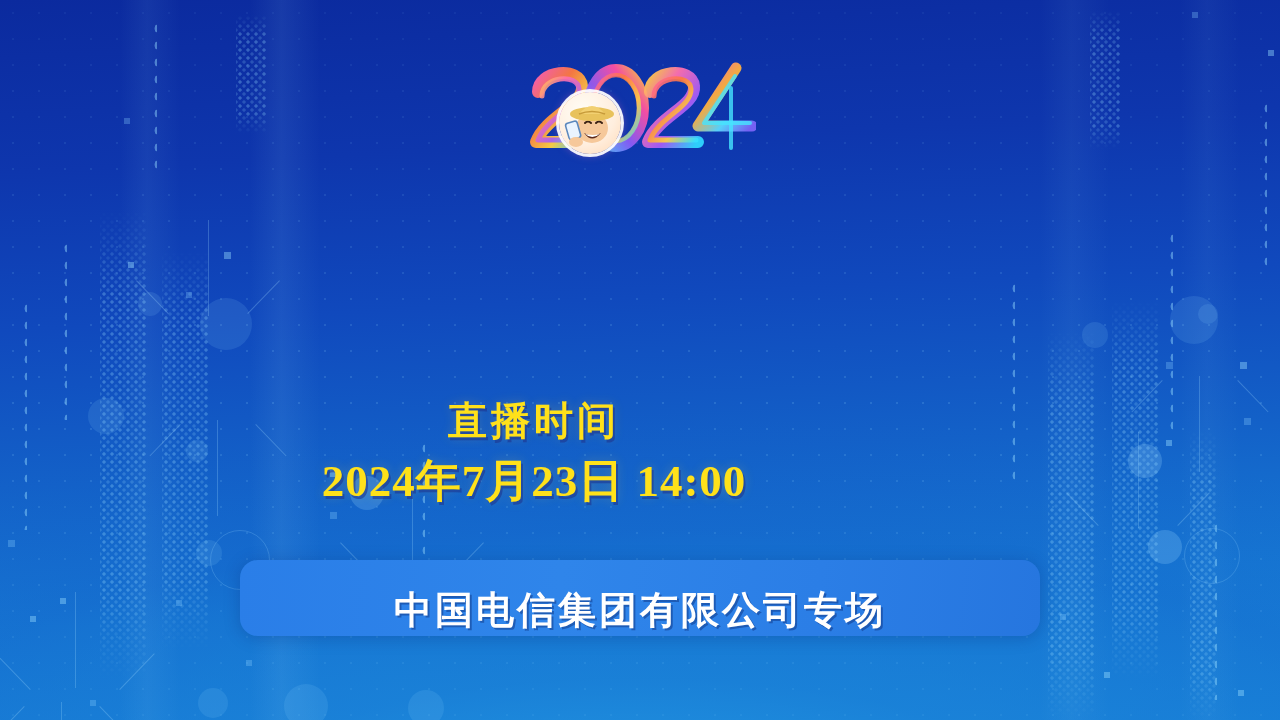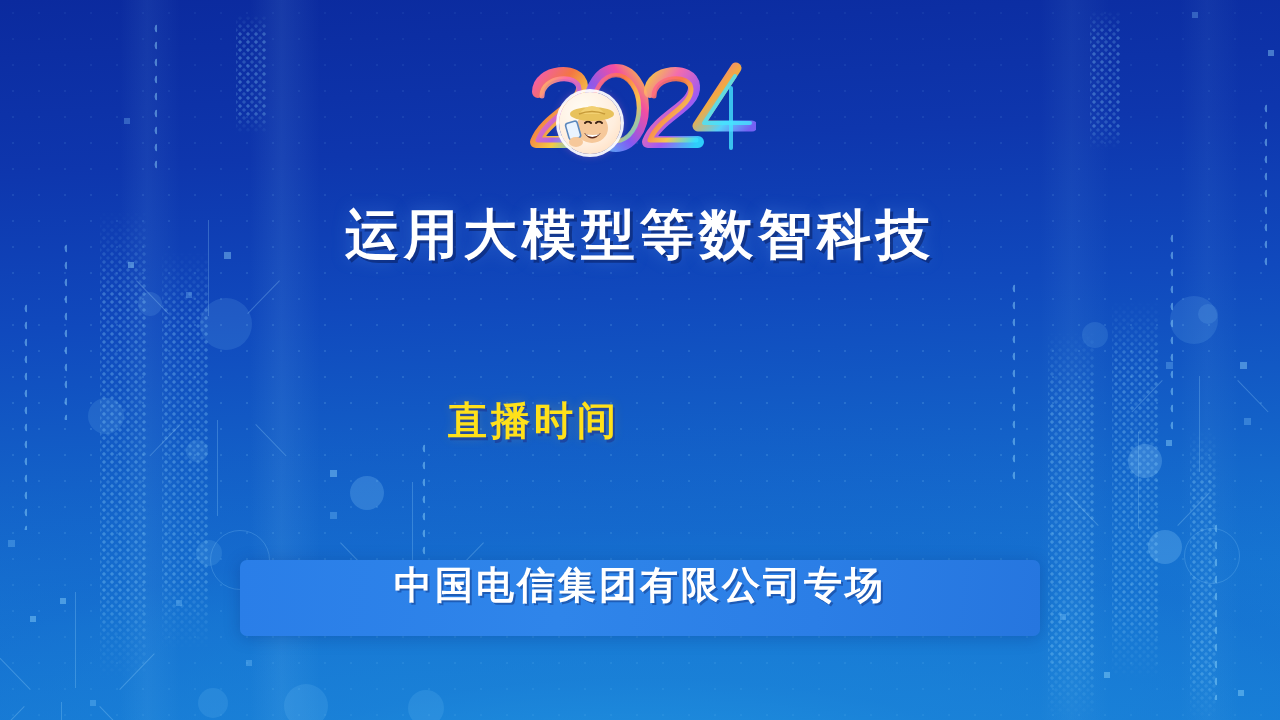--- a/index.html
+++ b/index.html
@@ -115,24 +115,24 @@
     margin-top:8px;
     font-family:"Liberation Serif", serif;
     font-size:45px; font-weight:bold; color:#ffe11a; letter-spacing:1px;
     line-height:54px;
     text-shadow:2px 3px 0 rgba(30,50,140,.55), 0 0 12px rgba(255,220,60,.22);
   }
 
   
   .sponsor{
     position:absolute; left:240px; top:560px; width:800px; height:76px;
-    border-radius:7px;
+    border-radius:18px;
     background:linear-gradient(96deg, #2a7ee8 0%, #2f85ea 40%, #2b7ee6 72%, #2676df 100%);
     box-shadow:0 2px 16px rgba(10,40,120,.28);
-    display:flex; align-items:flex-start; justify-content:center;
+    display:flex; align-items:flex-end; justify-content:center;
   }
   .sponsor-text{
     font-size:38px; font-weight:bold; color:#ffffff; letter-spacing:3px;
     text-shadow:2px 2px 0 rgba(10,45,120,.45);
   }
 </style>
 </head>
 <body>
 
 <div class="poster">
@@ -288,24 +288,24 @@
           <rect x="8" y="30" width="12" height="17" rx="2.5" fill="#eaf4ff" stroke="#5d89bd" stroke-width="1.6" transform="rotate(-16 14 38)"></rect>
           <path d="M16 46 q7 3 10 -2 q-5 5 -10 2 z" fill="#f6c89a"></path>
           <ellipse cx="17" cy="50" rx="7" ry="5" fill="#f6c89a"></ellipse>
         </svg>
       </div>
     </div>
 
   </div>
 
   <div class="headline">
-    <div class="l1">运用大模型等数智科技</div>
   </div>
 
   <div class="live">
     <div class="live-label">直播时间</div>
+    <div class="live-datetime">2024年7月23日 14:00</div>
   </div>
 
   <div class="sponsor">
     <div class="sponsor-text">中国电信集团有限公司专场</div>
   </div>
 
 </div>
 
 </body></html>

